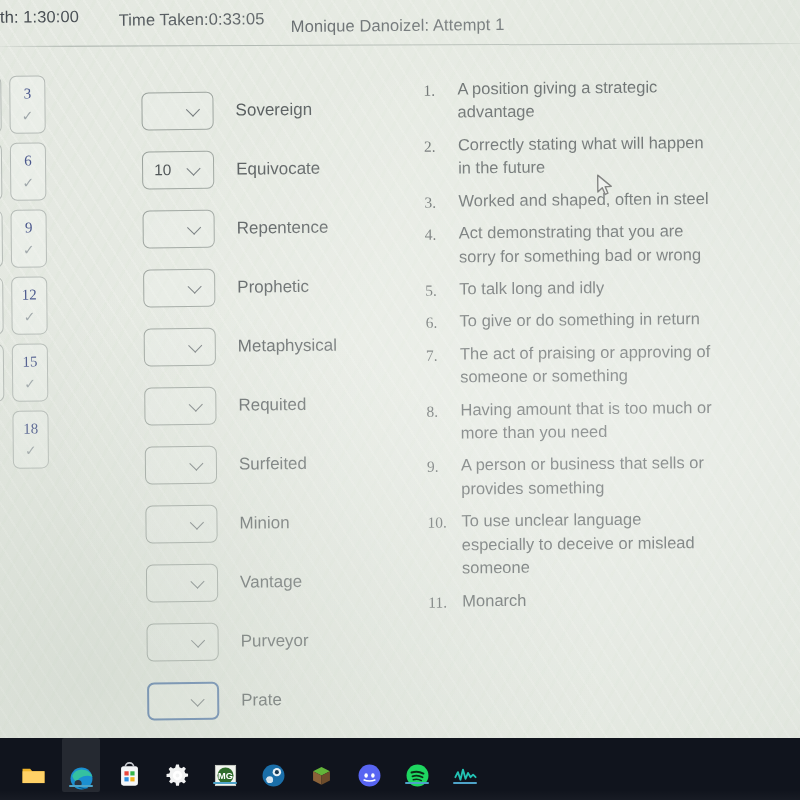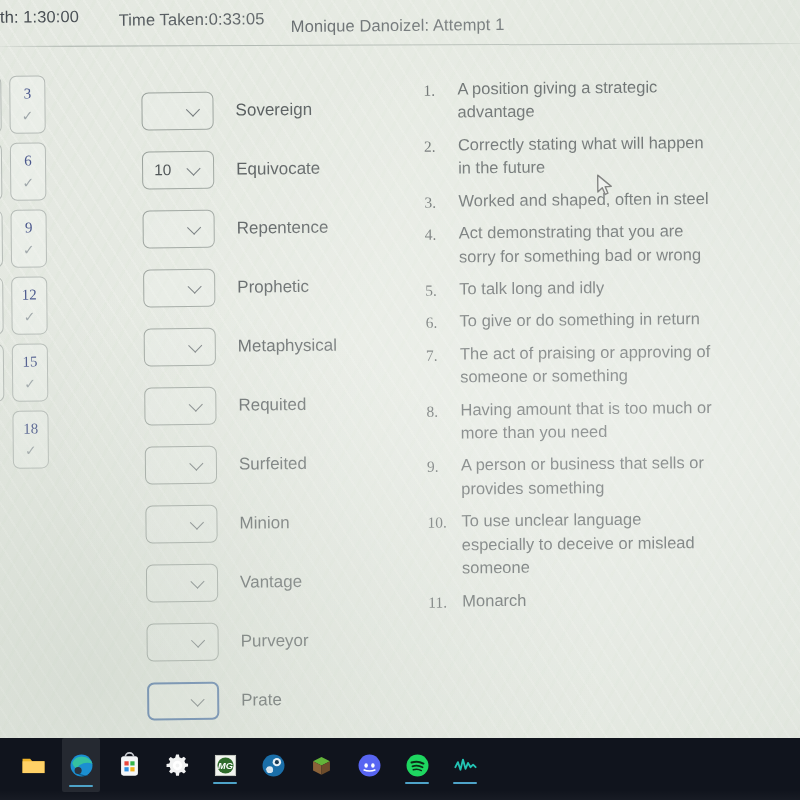--- a/index.html
+++ b/index.html
@@ -242,23 +242,22 @@
     height: 54px;
     display: flex;
     align-items: center;
     gap: 10px;
   }
   .tb-item {
     width: 38px;
     height: 48px;
     position: relative;
     display: flex;
-    align-items: center;
+    align-items: flex-end;
     justify-content: center;
-    font-style: italic;
   }
   .tb-item .glyph {
     width: 27px;
     height: 27px;
     display: block;
   }
   .tb-underline {
     position: absolute;
     bottom: 5px;
     left: 50%;

